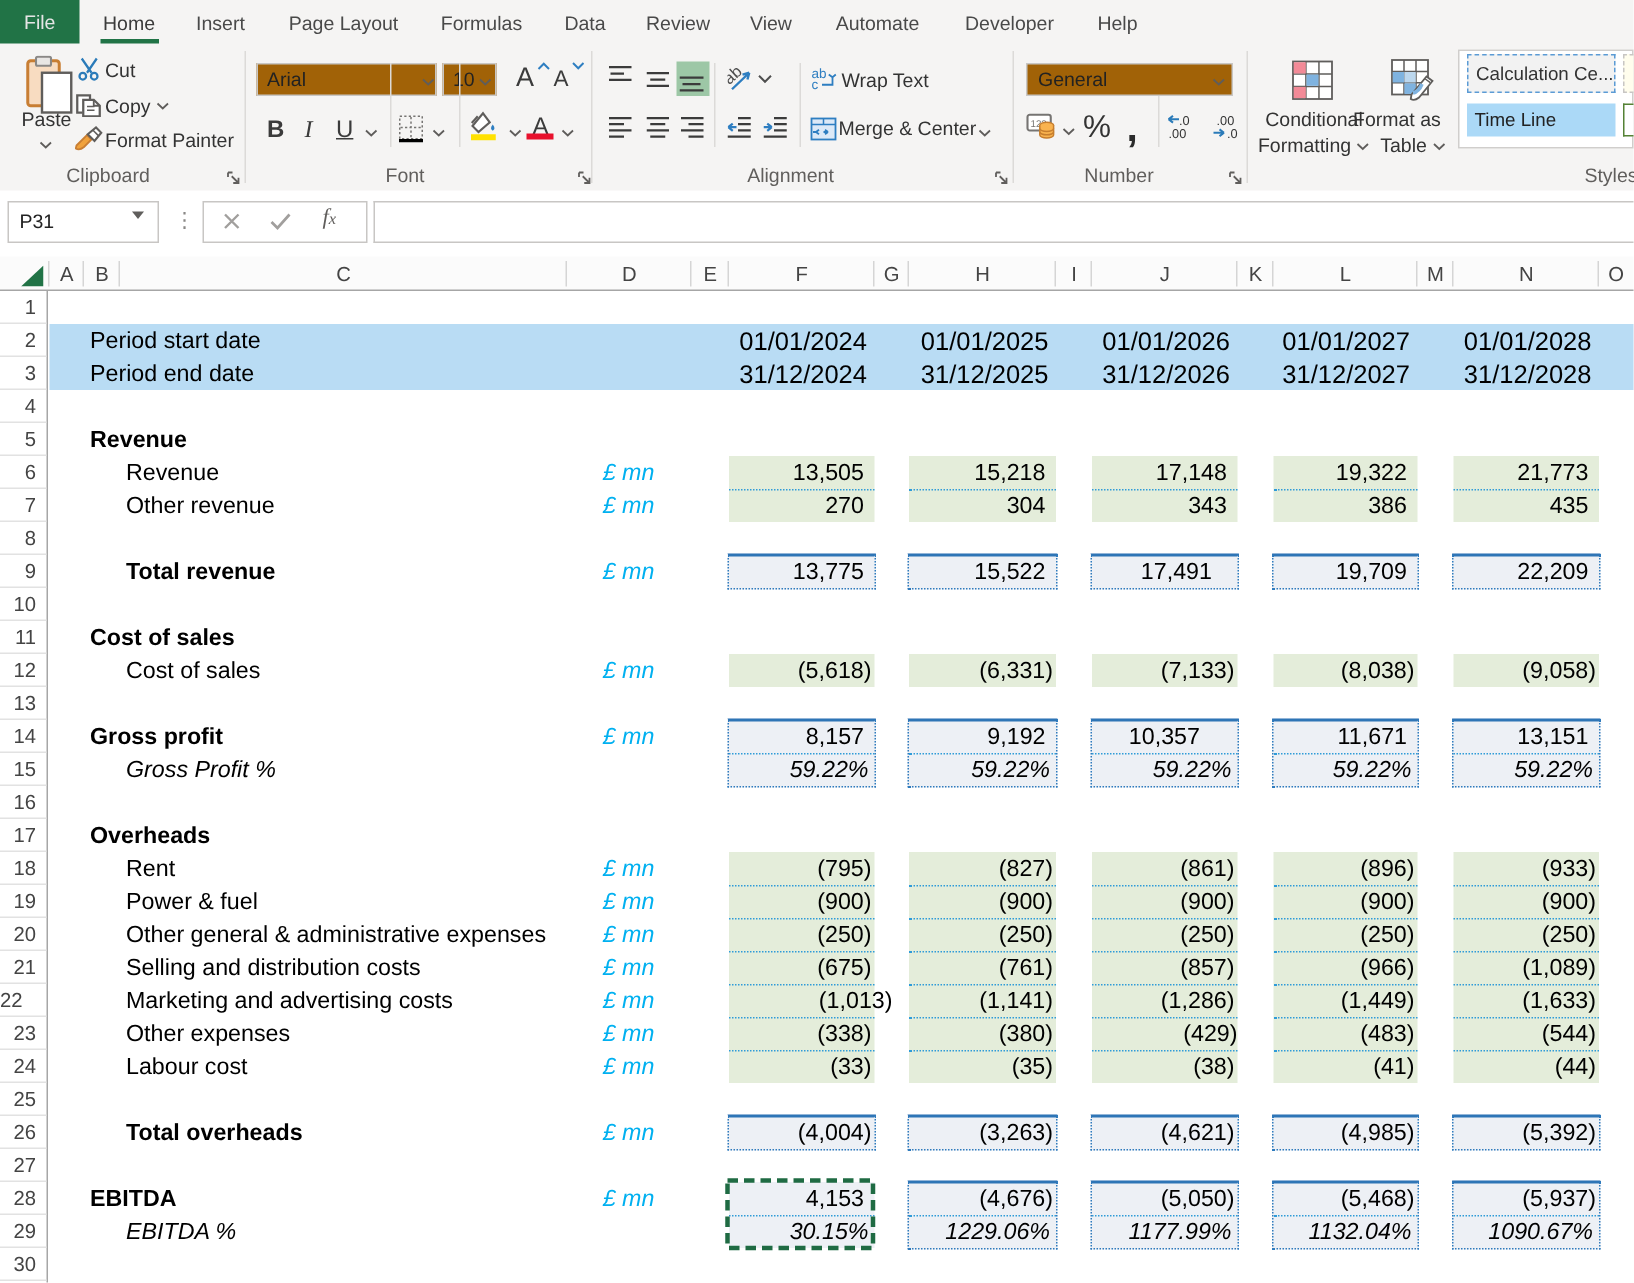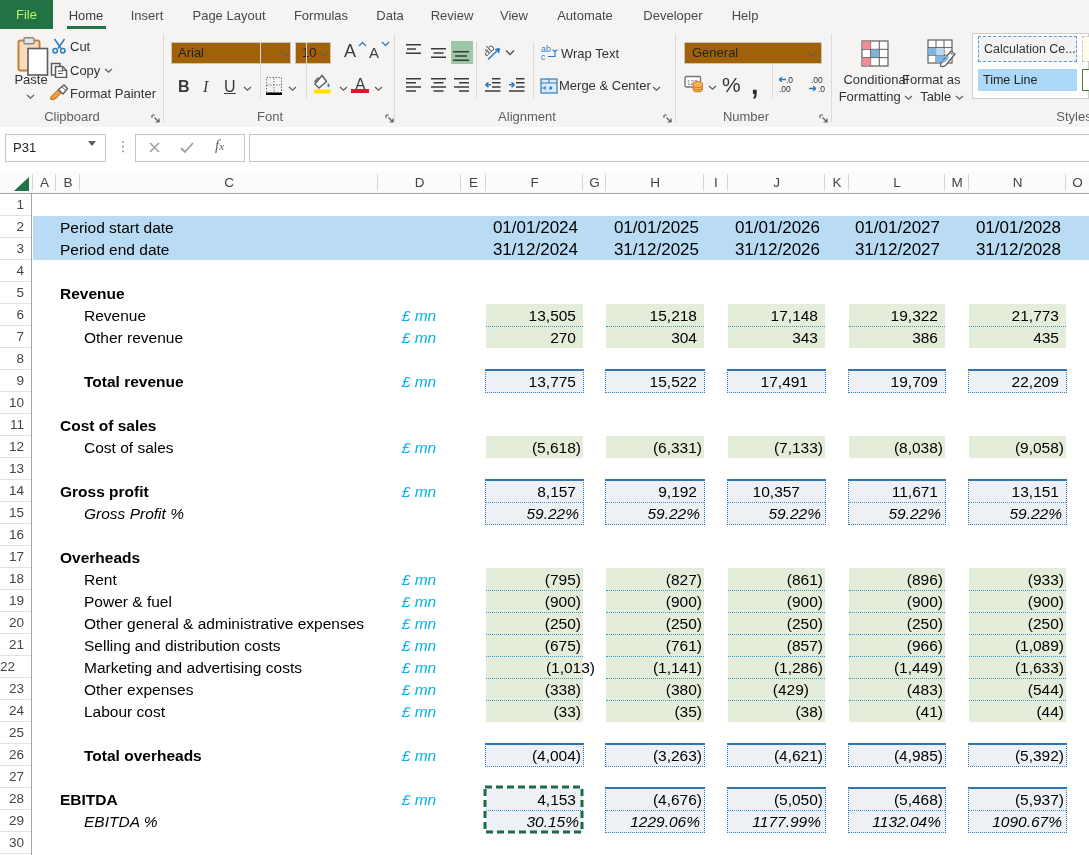--- a/index.html
+++ b/index.html
@@ -1,19 +1,19 @@
 <!DOCTYPE html>
 <html><head><meta charset="utf-8"><style>
 *{margin:0;padding:0;box-sizing:border-box}
 html,body{width:1089px;height:855px;overflow:hidden;background:#fff;
  font-family:"Liberation Sans",sans-serif;-webkit-font-smoothing:antialiased}
 .a{position:absolute}
 .ribbon{left:0;top:0;width:1089px;height:127px;background:#f5f4f3}
 .tabtxt{top:0;height:30px;line-height:31px;font-size:13px;color:#494949;text-align:center}
-.filetab{left:0;top:0;width:53px;height:29px;background:#217346;color:#bef264;
+.filetab{left:0;top:0;width:53px;height:29px;background:#217346;color:#e5e5e5;
  font-size:13px;text-align:center;line-height:30px}
 .hometab{color:#3b3b3b}
 .homeline{left:67px;top:26px;width:39px;height:3px;background:#217346}
 .gsep{top:34px;height:88px;width:1px;background:#dcdad8}
 .ssep{top:42px;height:56px;width:1px;background:#dcdad8}
 .glabel{top:110px;height:14px;line-height:14px;font-size:13px;color:#605e5c;text-align:center}
 .rtxt{font-size:13px;color:#333;height:18px;line-height:18px}
 .combo{background:#a16207;border:1px solid #c8c6c4;color:#222;font-size:13px}
 .wbox{background:#fff;border:1px solid #c8c6c4}
 .ghead{background:#fbfbfb;font-size:13.5px;color:#444;text-align:center;line-height:23px}
@@ -514,21 +514,21 @@
 <div class="a cell num" style="left:728px;top:635px;width:97px;padding-right:2px">(857)</div>
 <div class="a cell num" style="left:849px;top:635px;width:96px;padding-right:2px">(966)</div>
 <div class="a cell num" style="left:969px;top:635px;width:97px;padding-right:2px">(1,089)</div>
 <div class="a cell num" style="left:486px;top:657px;width:111px;padding-right:2px">(1,013)</div>
 <div class="a cell num" style="left:606px;top:657px;width:98px;padding-right:2px">(1,141)</div>
 <div class="a cell num" style="left:728px;top:657px;width:97px;padding-right:2px">(1,286)</div>
 <div class="a cell num" style="left:849px;top:657px;width:96px;padding-right:2px">(1,449)</div>
 <div class="a cell num" style="left:969px;top:657px;width:97px;padding-right:2px">(1,633)</div>
 <div class="a cell num" style="left:486px;top:679px;width:97px;padding-right:2px">(338)</div>
 <div class="a cell num" style="left:606px;top:679px;width:98px;padding-right:2px">(380)</div>
-<div class="a cell num" style="left:728px;top:679px;width:97px;padding-right:16px">(429)</div>
+<div class="a cell num" style="left:728px;top:679px;width:97px;padding-right:0">(429)</div>
 <div class="a cell num" style="left:849px;top:679px;width:96px;padding-right:2px">(483)</div>
 <div class="a cell num" style="left:969px;top:679px;width:97px;padding-right:2px">(544)</div>
 <div class="a cell num" style="left:486px;top:701px;width:97px;padding-right:2px">(33)</div>
 <div class="a cell num" style="left:606px;top:701px;width:98px;padding-right:2px">(35)</div>
 <div class="a cell num" style="left:728px;top:701px;width:97px;padding-right:2px">(38)</div>
 <div class="a cell num" style="left:849px;top:701px;width:96px;padding-right:2px">(41)</div>
 <div class="a cell num" style="left:969px;top:701px;width:97px;padding-right:2px">(44)</div>
 <div class="a cell num" style="left:486px;top:745px;width:97px;padding-right:2px">(4,004)</div>
 <div class="a cell num" style="left:606px;top:745px;width:98px;padding-right:2px">(3,263)</div>
 <div class="a cell num" style="left:728px;top:745px;width:97px;padding-right:2px">(4,621)</div>

